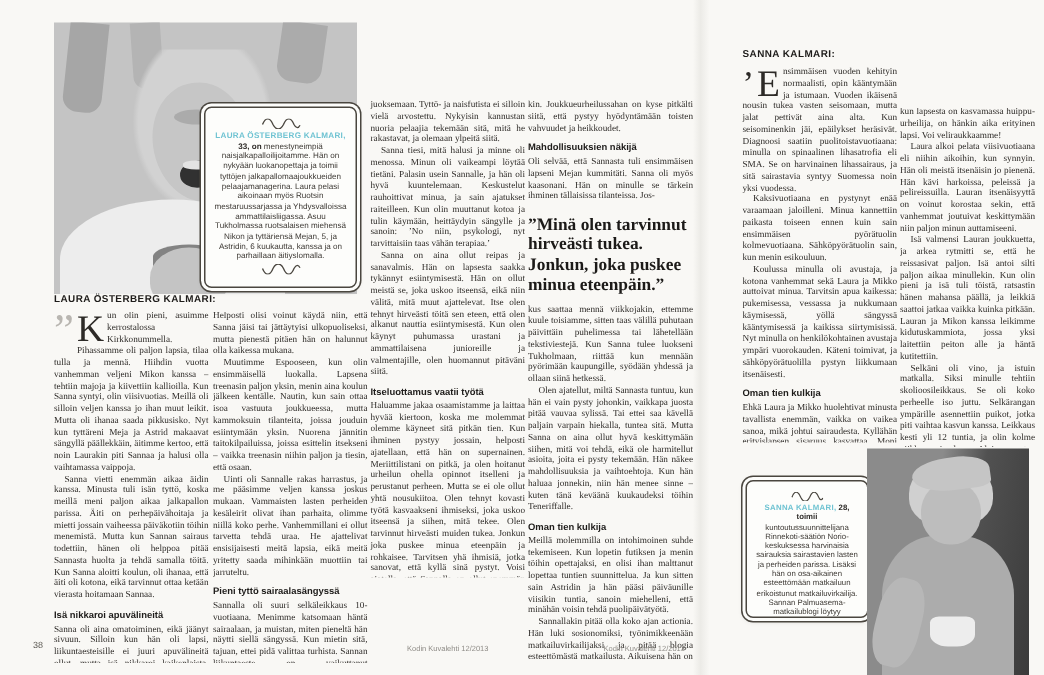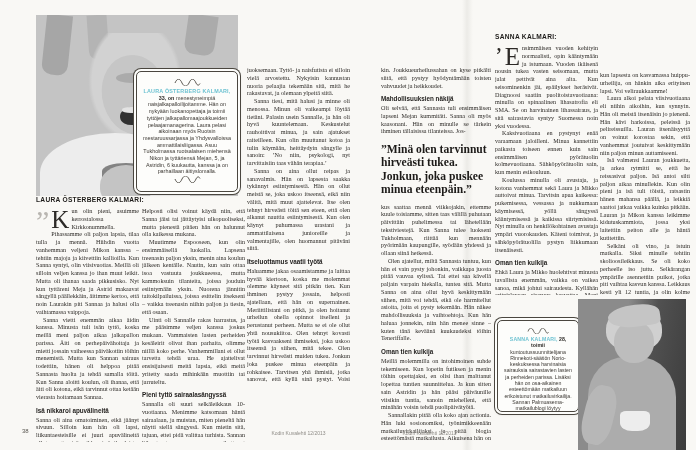--- a/index.html
+++ b/index.html
@@ -102,21 +102,21 @@
   <div class="abs col" style="left:247px;top:67px;width:103px;height:318px;">
     <p>juoksemaan. Tyttö- ja naisfutista ei silloin vielä arvostettu. Nykyisin kannustan nuoria pelaajia tekemään sitä, mitä he rakastavat, ja olemaan ylpeitä siitä.</p>
     <p class="ind">Sanna tiesi, mitä halusi ja minne oli menossa. Minun oli vaikeampi löytää tietäni. Palasin usein Sannalle, ja hän oli hyvä kuuntelemaan. Keskustelut rauhoittivat minua, ja sain ajatukset raiteilleen. Kun olin muuttanut kotoa ja tulin käymään, heittäydyin sängylle ja sanoin: ’No niin, psykologi, nyt tarvittaisiin taas vähän terapiaa.’</p>
     <p class="ind">Sanna on aina ollut reipas ja sanavalmis. Hän on lapsesta saakka tykännyt esiintymisestä. Hän on ollut meistä se, joka uskoo itseensä, eikä niin välitä, mitä muut ajattelevat. Itse olen tehnyt hirveästi töitä sen eteen, että olen alkanut nauttia esiintymisestä. Kun olen käynyt puhumassa urastani ja ammattilaisena junioreille ja valmentajille, olen huomannut pitäväni siitä.</p>
     <h3>Itseluottamus vaatii työtä</h3>
     <p>Haluamme jakaa osaamistamme ja laittaa hyvää kiertoon, koska me molemmat olemme käyneet sitä pitkän tien. Kun ihminen pystyy jossain, helposti ajatellaan, että hän on supernainen. Meriittilistani on pitkä, ja olen hoitanut urheilun ohella opinnot itselleni ja perustanut perheen. Mutta se ei ole ollut yhtä nousukiitoa. Olen tehnyt kovasti työtä kasvaakseni ihmiseksi, joka uskoo itseensä ja siihen, mitä tekee. Olen tarvinnut hirveästi muiden tukea. Jonkun joka puskee minua eteenpäin ja rohkaisee. Tarvitsen yhä ihmisiä, jotka sanovat, että kyllä sinä pystyt. Voisi ajatella, että Sannalla on ollut enemmän esteitä matkan varrella, mutta minä murehdin ja näen olemattomiakin esteitä.</p>
 
   </div>
 
 
-  <div class="abs col" style="left:352px;top:67px;width:110px;height:375px;margin-left:29px;">
+  <div class="abs col" style="left:352px;top:67px;width:110px;height:375px;">
     <p>kin. Joukkueurheilussahan on kyse pitkälti siitä, että pystyy hyödyntämään toisten vahvuudet ja heikkoudet.</p>
     <h3>Mahdollisuuksien näkijä</h3>
     <p>Oli selvää, että Sannasta tuli ensimmäisen lapseni Mejan kummitäti. Sanna oli myös kaasonani. Hän on minulle se tärkein ihminen tällaisissa tilanteissa. Jos-</p>
     <div class="pullquote" style="margin:7px 0 7px;">”Minä olen tarvinnut hirveästi tukea. Jonkun, joka puskee minua eteenpäin.”</div>
     <p>kus saattaa mennä viikkojakin, ettemme kuule toisiamme, sitten taas välillä puhutaan päivittäin puhelimessa tai lähetellään tekstiviestejä. Kun Sanna tulee luokseni Tukholmaan, riittää kun mennään pyörimään kaupungille, syödään yhdessä ja ollaan siinä hetkessä.</p>
     <p class="ind">Olen ajatellut, miltä Sannasta tuntuu, kun hän ei vain pysty johonkin, vaikkapa juosta pitää vauvaa sylissä. Tai ettei saa kävellä paljain varpain hiekalla, tuntea sitä. Mutta Sanna on aina ollut hyvä keskittymään siihen, mitä voi tehdä, eikä ole harmitellut asioita, joita ei pysty tekemään. Hän näkee mahdollisuuksia ja vaihtoehtoja. Kun hän haluaa jonnekin, niin hän menee sinne – kuten tänä keväänä kuukaudeksi töihin Teneriffalle.</p>
     <h3>Oman tien kulkija</h3>
     <p>Meillä molemmilla on intohimoinen suhde tekemiseen. Kun lopetin futiksen ja menin töihin opettajaksi, en olisi ihan malttanut lopettaa tuntien suunnittelua. Ja kun sitten sain Astridin ja hän pääsi päiväunille viisikin tuntia, sanoin miehelleni, että minähän voisin tehdä puolipäivätyötä.</p>
     <p class="ind">Sannallakin pitää olla koko ajan actionia. Hän luki sosionomiksi, työnimikkeenään matkailuvirkailijaksi ja pitää blogia esteettömästä matkailusta. Aikuisena hän on alkanut matkustella paljon. Vanhempamme ovat kokemattomia matkailijoita, ja hän on auttanut heitä. Nauramme yhdessä, että taas Sannan matkatoimisto järjestää.</p>
   </div>

